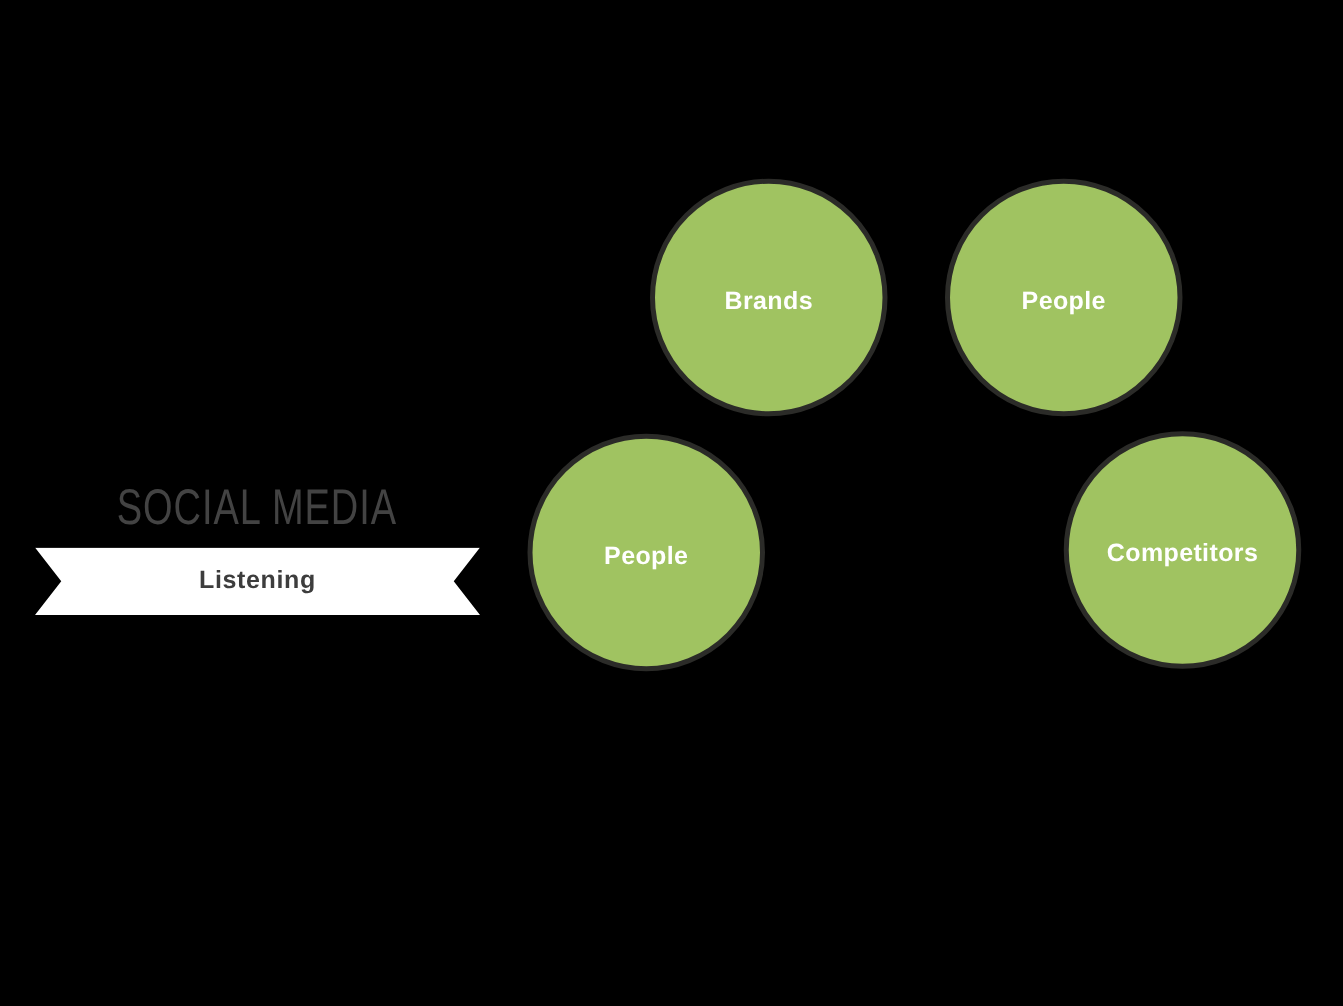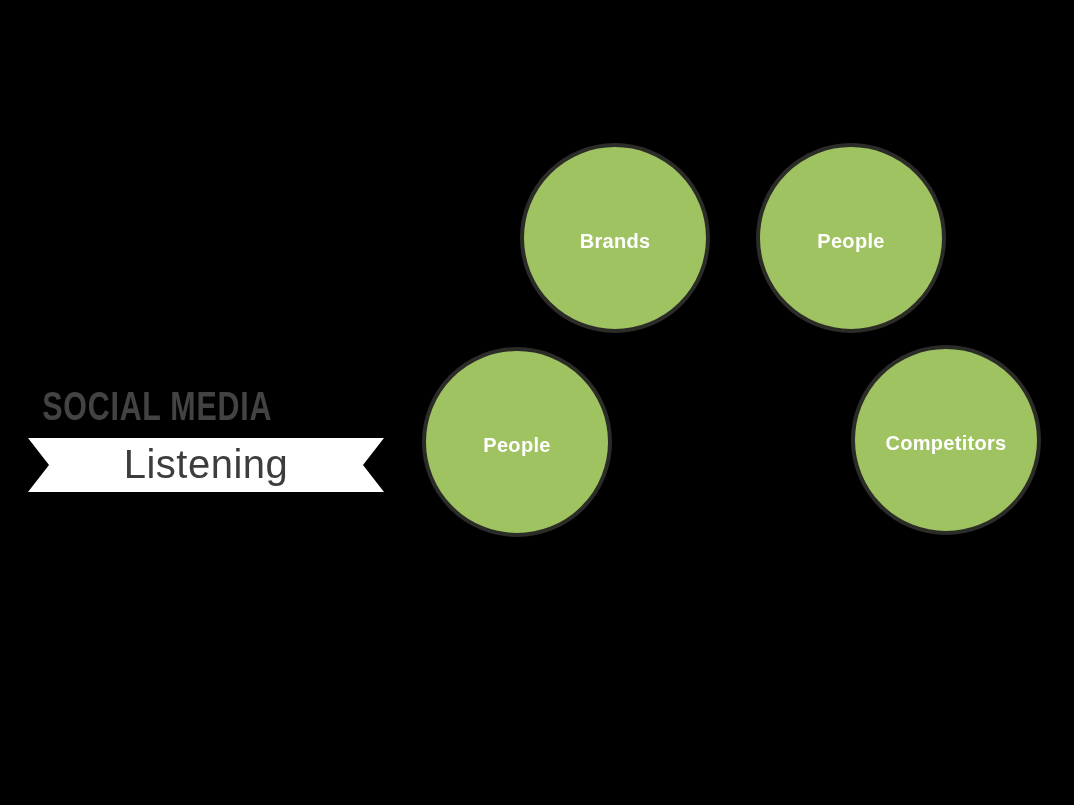--- a/index.html
+++ b/index.html
@@ -23,23 +23,24 @@
     background: var(--page-bg);
     overflow: hidden;
   }
 
   
   .kicker-wrap {
     position: absolute;
     left: 6px;
     top: 384px;
     width: 400px;
+    text-align: center;
     color: var(--heading-gray);
     font-size: 40px;
-    font-weight: bold;
+    font-weight: normal;
     line-height: 44px;
     white-space: nowrap;
   }
   .kicker-inner {
     display: inline-block;
     transform: scaleX(0.76);
     transform-origin: center center;
     letter-spacing: 1px;
   }
   .ribbon {
@@ -49,22 +50,22 @@
     width: 356px;
     height: 54px;
     background: var(--ribbon-bg);
     clip-path: polygon(0% 0%, 100% 0%, calc(100% - 21px) 50%, 100% 100%, 0% 100%, 21px 50%);
     display: flex;
     align-items: center;
     justify-content: center;
   }
   .ribbon-label {
     color: var(--ribbon-text);
-    font-size: 40px;
-    font-weight: normal;
+    font-size: 20px;
+    font-weight: bold;
     letter-spacing: 0.5px;
     line-height: 1;
     padding-bottom: 2px;
     text-align: center;
   }
 
   
   .question {
     position: absolute;
     left: 581px;

